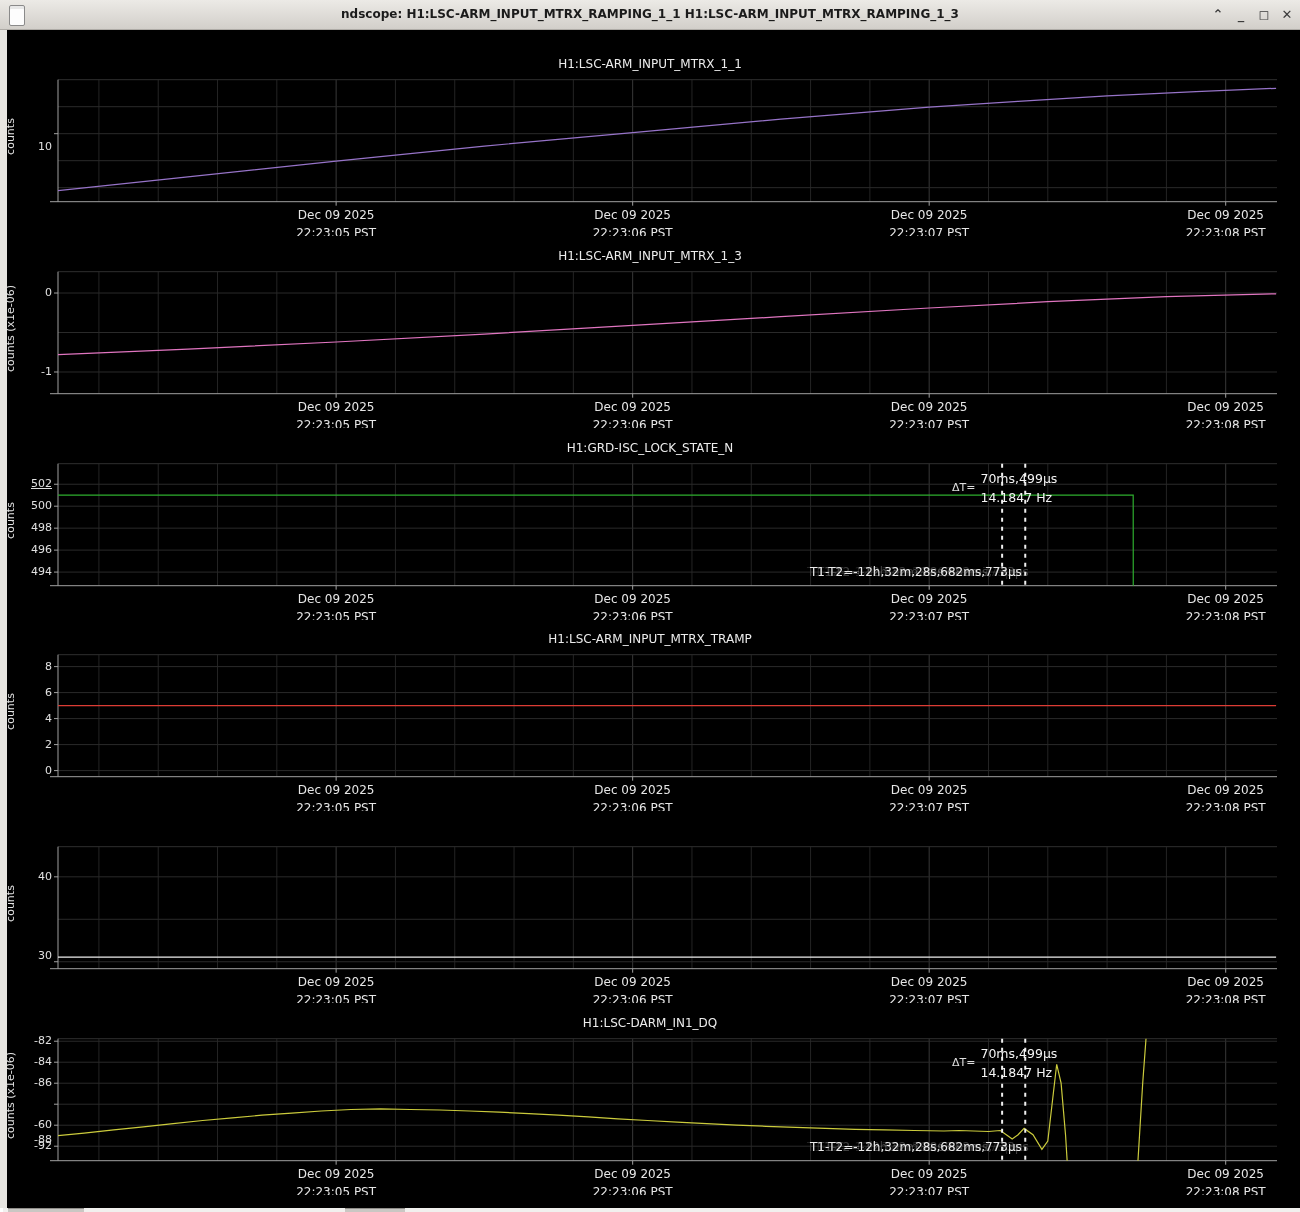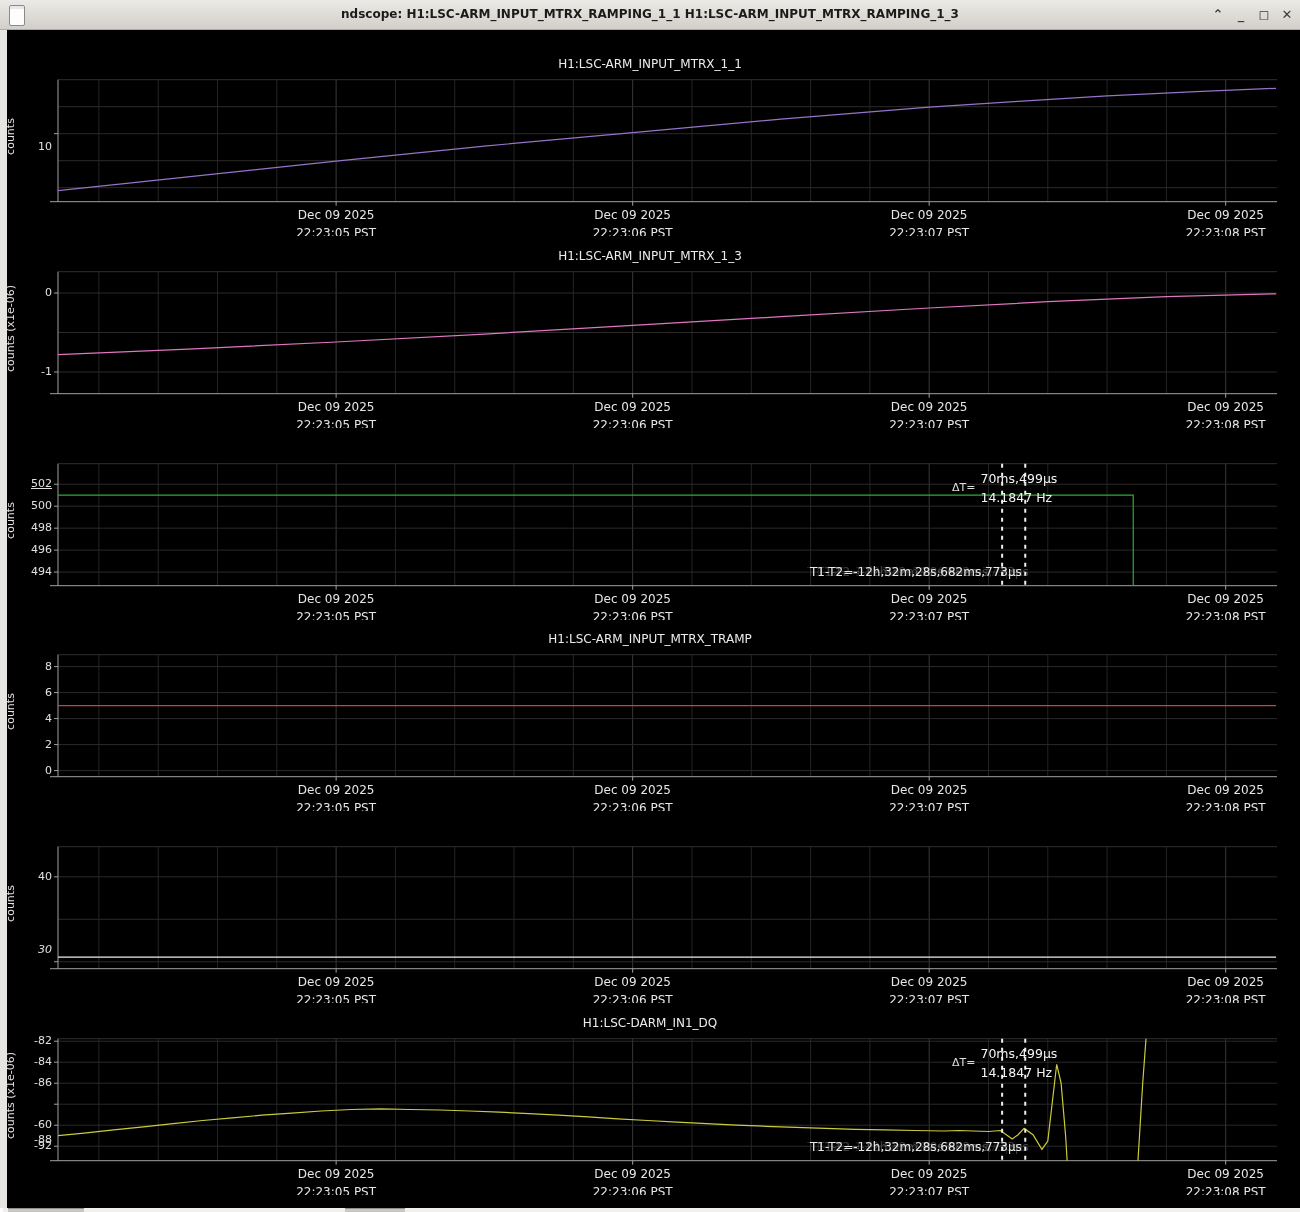--- a/index.html
+++ b/index.html
@@ -215,20 +215,21 @@
           <line x1="54" y1="122.12124212421236" x2="58" y2="122.12124212421236" stroke="#a0a0a0"></line>
           <line x1="54" y1="144.0834383438343" x2="58" y2="144.0834383438343" stroke="#a0a0a0"></line>
           <line x1="336.13719289710525" y1="157.7" x2="336.13719289710525" y2="161.7" stroke="#a0a0a0"></line>
           <line x1="632.6587205059595" y1="157.7" x2="632.6587205059595" y2="161.7" stroke="#a0a0a0"></line>
           <line x1="929.1802481148139" y1="157.7" x2="929.1802481148139" y2="161.7" stroke="#a0a0a0"></line>
           <line x1="1225.7017757236683" y1="157.7" x2="1225.7017757236683" y2="161.7" stroke="#a0a0a0"></line>
           <polyline points="57.4,67.2 1133.2,67.2 1133.5,517.4" fill="none" stroke="#2eae2e" stroke-width="1.2" clip-path="url(#clip2)"></polyline>
           <line x1="1002.1245439065922" y1="35.7" x2="1002.1245439065922" y2="158.7" stroke="#efefef" stroke-width="2" stroke-dasharray="4 5"></line>
           <line x1="1025.2532230600827" y1="35.7" x2="1025.2532230600827" y2="158.7" stroke="#efefef" stroke-width="2" stroke-dasharray="4 5"></line>
         </svg>
+        <div class="ptitle">H1:GRD-ISC_LOCK_STATE_N</div>
         <div class="ylab">counts</div>
         <div class="ytick" style="left: 6px; top: 49.2347px; text-decoration: underline;">502</div>
         <div class="ytick" style="left: 6px; top: 71.1968px;">500</div>
         <div class="ytick" style="left: 6px; top: 93.159px;">498</div>
         <div class="ytick" style="left: 6px; top: 115.121px;">496</div>
         <div class="ytick" style="left: 6px; top: 137.083px;">494</div>
         <div class="xtick" style="left: 276.137px; top: 162px;">
           <div>Dec 09 2025</div>
           <div>22:23:05 PST</div>
         </div>
@@ -359,21 +360,21 @@
           <line x1="54" y1="65.83917884481556" x2="58" y2="65.83917884481556" stroke="#a0a0a0"></line>
           <line x1="54" y1="150.7382741823243" x2="58" y2="150.7382741823243" stroke="#a0a0a0"></line>
           <line x1="336.13719289710525" y1="157.7" x2="336.13719289710525" y2="161.7" stroke="#a0a0a0"></line>
           <line x1="632.6587205059595" y1="157.7" x2="632.6587205059595" y2="161.7" stroke="#a0a0a0"></line>
           <line x1="929.1802481148139" y1="157.7" x2="929.1802481148139" y2="161.7" stroke="#a0a0a0"></line>
           <line x1="1225.7017757236683" y1="157.7" x2="1225.7017757236683" y2="161.7" stroke="#a0a0a0"></line>
           <polyline points="57.4,146.1 1276.1,146.1" fill="none" stroke="#eeeeee" stroke-width="1.2" clip-path="url(#clip4)"></polyline>
         </svg>
         <div class="ylab">counts</div>
         <div class="ytick" style="left: 6px; top: 58.8392px;">40</div>
-        <div class="ytick" style="left: 6px; top: 132px; font-style: italic;">30</div>
+        <div class="ytick" style="left: 6px; top: 138px;">30</div>
         <div class="xtick" style="left: 276.137px; top: 162px;">
           <div>Dec 09 2025</div>
           <div>22:23:05 PST</div>
         </div>
         <div class="xtick" style="left: 572.659px; top: 162px;">
           <div>Dec 09 2025</div>
           <div>22:23:06 PST</div>
         </div>
         <div class="xtick" style="left: 869.18px; top: 162px;">
           <div>Dec 09 2025</div>

